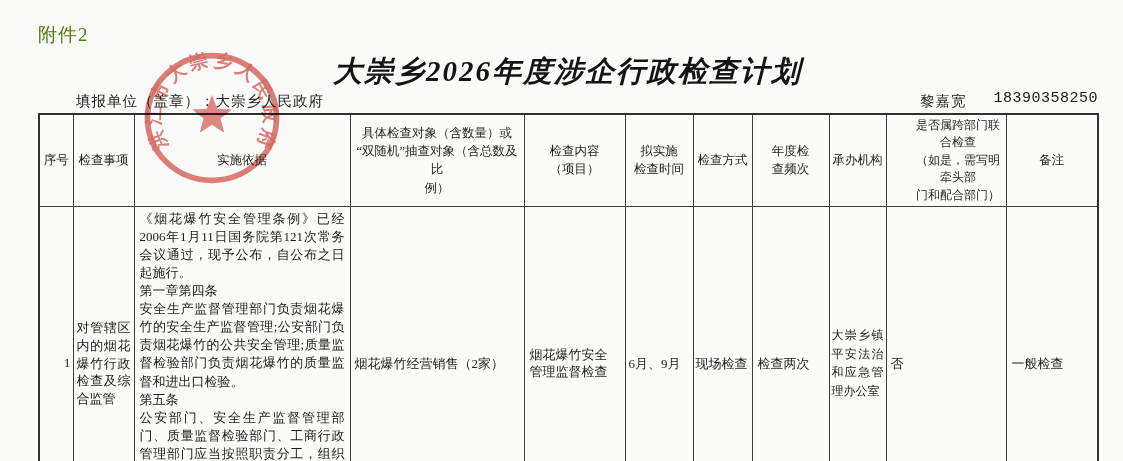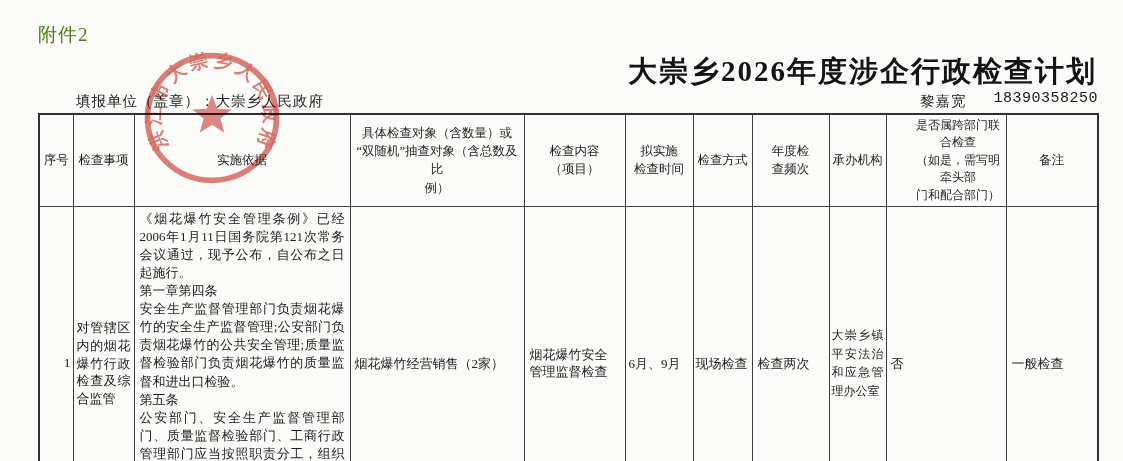--- a/index.html
+++ b/index.html
@@ -12,21 +12,22 @@
     overflow: hidden;
   }
   .page { position: absolute; inset: 0; }
 
   .attachment {
     position: absolute; left: 38px; top: 22px;
     font-size: 19px; color: #4d7c0f; letter-spacing: 1px;
   }
   .title-wrap {
     position: absolute; left: 38px; top: 52px; width: 1059px;
-    text-align: right;
+    text-align: center;
+    font-style: italic;
   }
   .title {
     display: inline-block;
     font-size: 29px; font-weight: bold; color: #141414;
     letter-spacing: 2px;
   }
   .info-label, .info-value {
     position: absolute; top: 92px;
     font-size: 14.5px; color: #222; letter-spacing: 1px; margin-left: 38px;
   }

